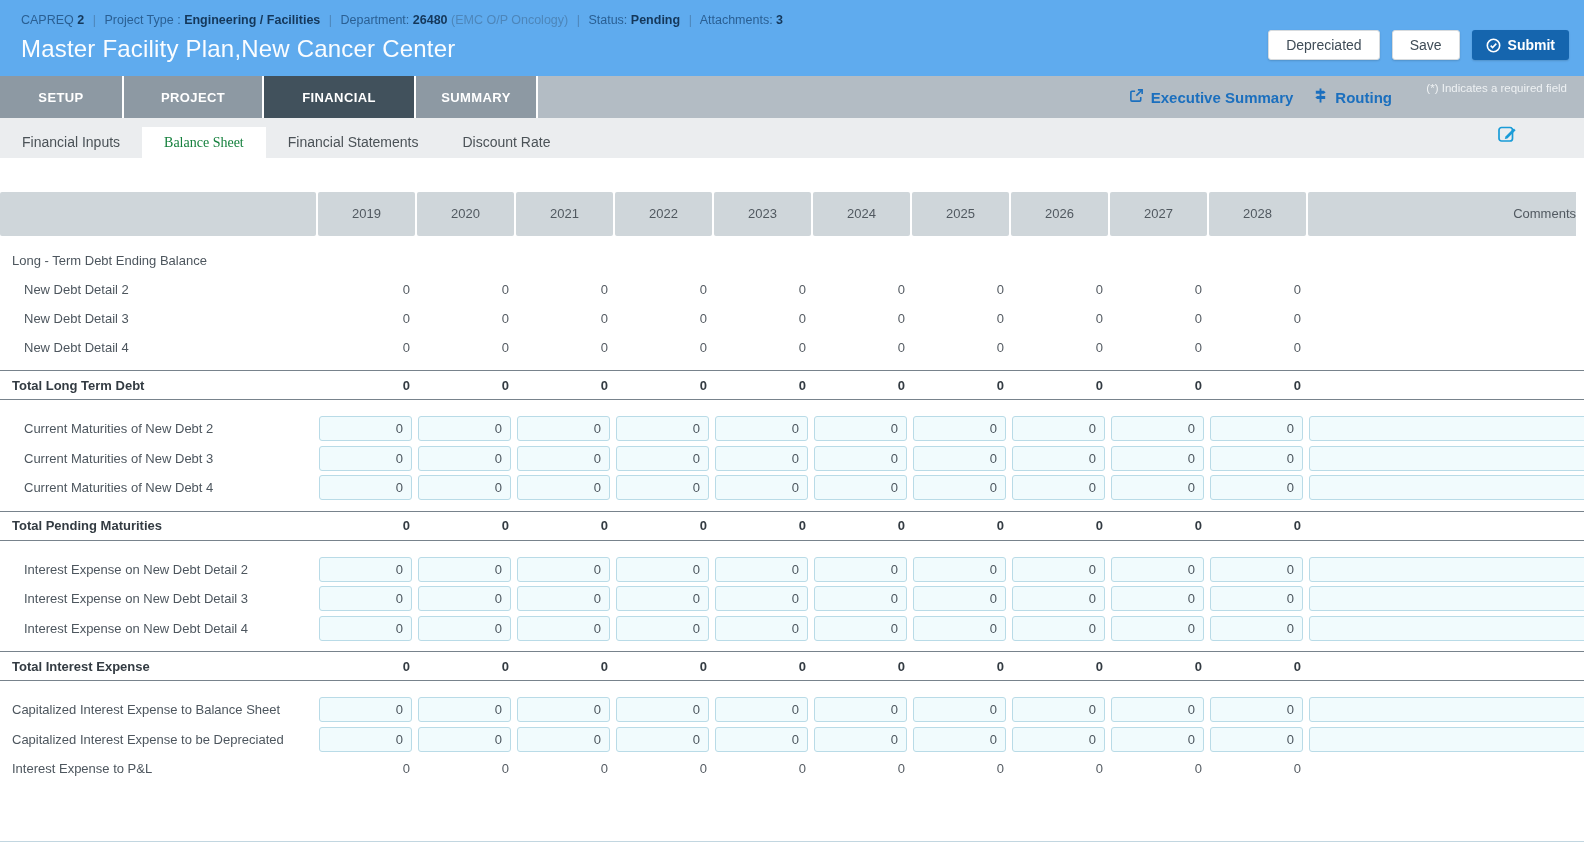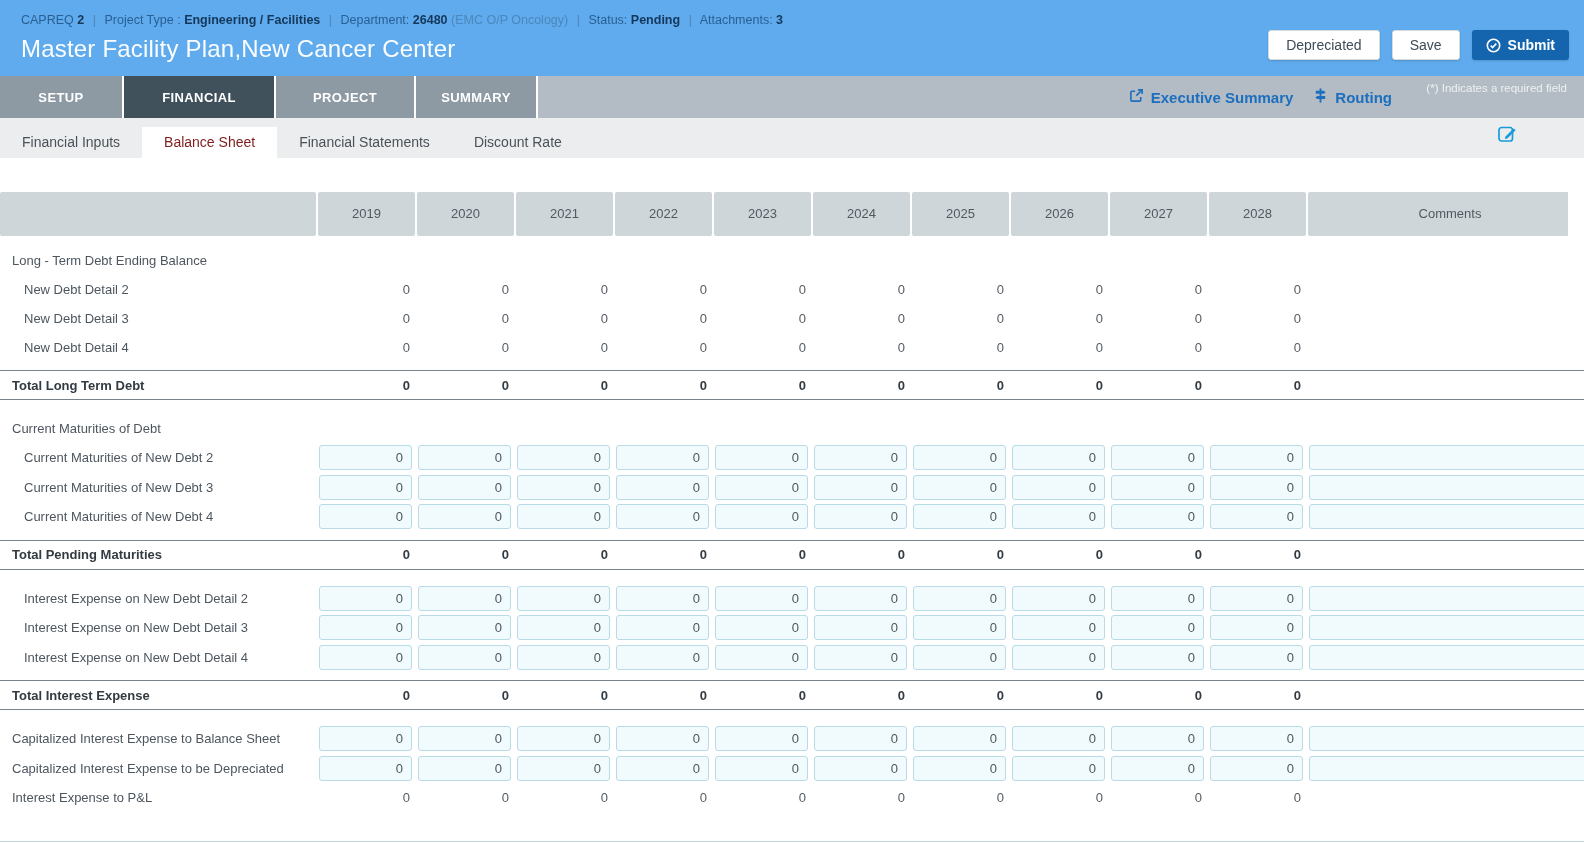--- a/index.html
+++ b/index.html
@@ -28,29 +28,29 @@
   .mtab.t0 { width:122px; } .mtab.t1 { width:138px; } .mtab.t2 { width:150px; } .mtab.t3 { width:120px; }
   .mtab.active { background:#41515c; }
   .tab-filler { flex:1; background:#b3bcc4; position:relative; }
   .tab-links { position:absolute; right:192px; top:0; height:100%; display:flex; align-items:center; gap:20px; }
   .tab-link { color:#1b6fbe; font-size:15px; font-weight:600; display:flex; align-items:center; gap:7px; cursor:pointer; }
   .required-note { position:absolute; right:17px; top:6px; font-size:11.5px; color:#eef1f3; }
 
   
   .sub-tabs { height:40px; background:#ebedef; display:flex; align-items:flex-end; position:relative; }
   .stab { height:31px; line-height:31px; padding:0 22px; font-size:14px; color:#4b5257; cursor:pointer; }
-  .stab.active { background:#fff; color:#7f1d1d; }
+  .stab.active { background:#fff; color:#15803d;font-family:Liberation Serif, serif; }
   .edit-icon { position:absolute; right:66px; top:5px; width:21px; height:21px; cursor:pointer; }
 
   
   .table-header { margin-top:34px; display:flex; height:40px; }
   .hcell { background:#cfd6da; height:44px; line-height:44px; font-size:13px; color:#515960;
     text-align:center; width:97px; margin-right:2px; border-radius:2px; }
   .hcell.hlabel { width:316px; }
-  .hcell.hcomments { flex:1; text-align:center; padding-left:24px; margin-right:16px; border-radius:2px 0 0 2px; }
+  .hcell.hcomments { flex:1; text-align:right; padding-left:24px; margin-right:8px; border-radius:2px 0 0 2px; }
 
   .table-body { margin-top:14px; }
   .trow { display:flex; align-items:center; font-size:13px; color:#4d565e; }
   .trow.section { height:29px; }
   .trow.text { height:29px; }
   .trow.input { height:29.5px; }
   .trow.spacer { height:14px; }
   .trow.total { height:30px; margin-top:8px; border-top:1px solid #78838c; border-bottom:1px solid #78838c;
     font-weight:bold; color:#333b42; }
   .rlabel { width:318px; padding-left:12px; white-space:nowrap; overflow:hidden; }
@@ -98,22 +98,22 @@
             <path d="M5 8.2l2 2 4-4.2" fill="none" stroke="#fff" stroke-width="1.7"></path>
           </svg>
         </span>
       <span>Submit</span>
     </div>
   </div>
 </div>
 
 <div class="main-tabs">
   <div class="mtab t0">SETUP</div>
+  <div class="mtab t1">PROJECT</div>
   <div class="mtab t2 active">FINANCIAL</div>
-  <div class="mtab t1">PROJECT</div>
   <div class="mtab t3">SUMMARY</div>
   <div class="tab-filler">
     <div class="tab-links">
       <span class="tab-link">
         <span><svg width="15" height="15" viewBox="0 0 16 16">
               <path d="M6.5 3.5H3.2c-.7 0-1.2.5-1.2 1.2v8.1c0 .7.5 1.2 1.2 1.2h8.1c.7 0 1.2-.5 1.2-1.2V9.5" fill="none" stroke="#1b6fbe" stroke-width="1.7"></path>
               <path d="M9.5 2h4.5v4.5" fill="none" stroke="#1b6fbe" stroke-width="1.7"></path>
               <path d="M13.6 2.4L7.8 8.2" stroke="#1b6fbe" stroke-width="1.7"></path>
             </svg></span>
         <span>Executive Summary</span>
@@ -214,23 +214,20 @@
       <div class="ycell">0</div>
       <div class="ycell">0</div>
       <div class="ycell">0</div>
       <div class="ycell">0</div>
       <div class="ycell">0</div>
       <div class="ycell">0</div>
       <div class="ycell">0</div>
       <div class="ccell"></div>
     </div>
     <div class="trow spacer"></div>
-    <div class="trow section">
-      <div class="rlabel">Current Maturities of Debt</div>
-    </div>
     <div class="trow input">
       <div class="rlabel ind">Current Maturities of New Debt 2</div>
       <div class="ycell inputc"><input class="yinput" type="text" value="0" style=""></div>
       <div class="ycell inputc"><input class="yinput" type="text" value="0" style=""></div>
       <div class="ycell inputc"><input class="yinput" type="text" value="0" style=""></div>
       <div class="ycell inputc"><input class="yinput" type="text" value="0" style=""></div>
       <div class="ycell inputc"><input class="yinput" type="text" value="0" style=""></div>
       <div class="ycell inputc"><input class="yinput" type="text" value="0" style=""></div>
       <div class="ycell inputc"><input class="yinput" type="text" value="0" style=""></div>
       <div class="ycell inputc"><input class="yinput" type="text" value="0" style=""></div>

